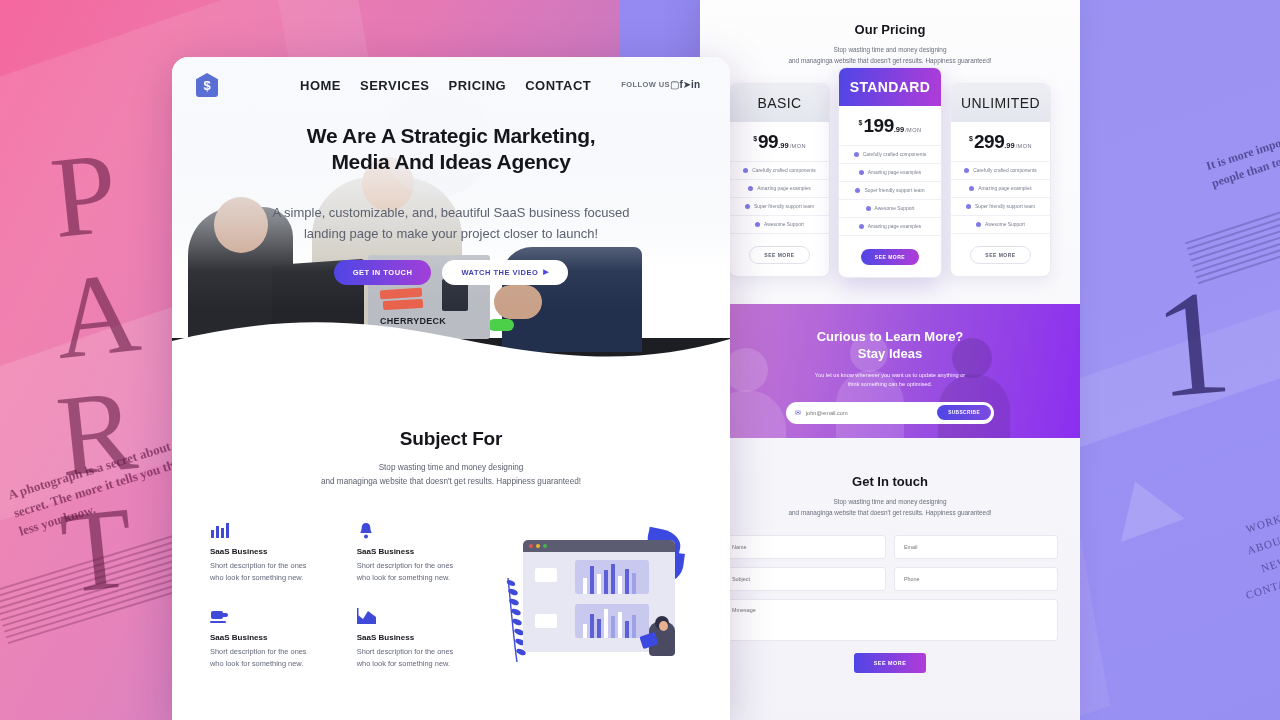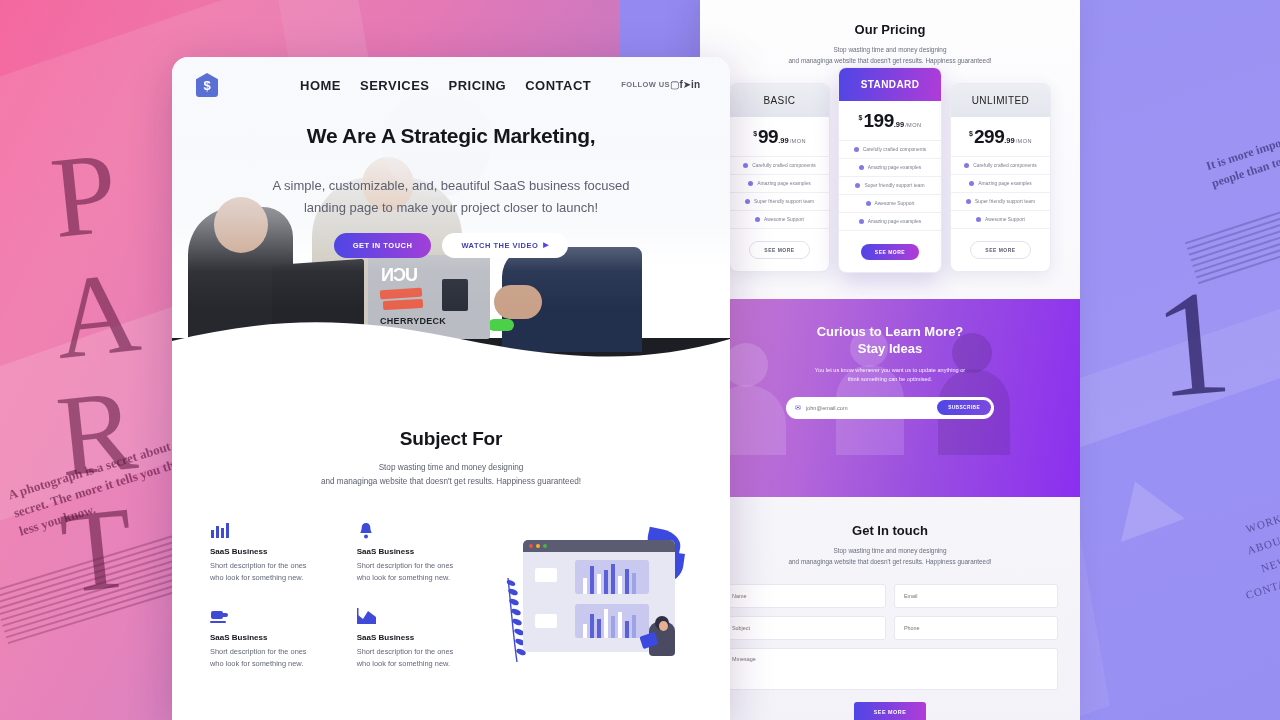--- a/index.html
+++ b/index.html
@@ -223,21 +223,21 @@
   .rp-title { font-size: 13px; font-weight: bold; color: #15161c; }
   .rp-sub { margin-top: 8px; font-size: 6.4px; color: #6b6f7d; line-height: 1.7; }
 
   .price-row { display: flex; align-items: flex-start; justify-content: center; gap: 8px; margin-top: 16px; }
   .pcard {
     width: 101px; background: #fff; border-radius: 8px;
     border: 1px solid #eceaf4; box-shadow: 0 4px 16px rgba(60,40,110,0.09);
     overflow: hidden;
   }
   .pcard.mid { width: 104px; margin-top: -16px; box-shadow: 0 8px 24px rgba(90,50,170,0.22); }
-  .ph { padding: 11px 0; font-size: 10px; font-weight: 500; letter-spacing: 0.4px; color: #222; background: linear-gradient(180deg,#eceef3,#e3e6ed); }
+  .ph { padding: 11px 0; font-size: 14px; font-weight: 500; letter-spacing: 0.4px; color: #222; background: linear-gradient(180deg,#eceef3,#e3e6ed); }
   .ph.grad { background: linear-gradient(100deg,#4f46e5,#b13cd8); color: #fff; font-weight: bold; }
   .pprice { padding: 9px 0 8px; display: flex; align-items: baseline; justify-content: center; }
   .cur { font-size: 7px; font-weight: bold; color: #15161c; margin-right: 1px; align-self: flex-start; margin-top: 4px; }
   .amt { font-size: 19px; font-weight: bold; color: #15161c; letter-spacing: -0.5px; }
   .cents { font-size: 7.5px; font-weight: bold; color: #15161c; }
   .per { font-size: 5.6px; color: #6b6f7d; letter-spacing: 0.4px; margin-left: 1px; }
   .pfeat {
     display: flex; align-items: center; justify-content: center; gap: 4px;
     font-size: 4.9px; color: #7a7e90; padding: 6px 5px;
     border-top: 1px solid #f0eff6;
@@ -246,21 +246,21 @@
   .pbtn-wrap { padding: 9px 0 12px; border-top: 1px solid #f0eff6; }
   .pbtn {
     display: inline-block; border-radius: 12px; padding: 5px 14px;
     font-size: 5px; font-weight: bold; letter-spacing: 0.5px; cursor: pointer;
     border: 1px solid #e3e1ee; background: #fff; color: #5a5f70;
   }
   .pbtn.grad { background: linear-gradient(90deg,#4f46e5,#b13cd8); color: #fff; border: none; }
 
   
   .cta {
-    position: relative; margin: 26px 0 0; height: 198px; overflow: hidden;
+    position: relative; margin: 26px 0 10px; height: 134px; overflow: hidden;
     background: linear-gradient(100deg,#c77ad0 0%, #b468d9 30%, #9a4fe0 60%, #8b2ff0 100%);
   }
   .cta-photo { position: absolute; inset: 0; opacity: .45; }
   .cp { position: absolute; border-radius: 50%; background: rgba(255,255,255,0.35); }
   .cp1 { left: 24px; top: 44px; width: 44px; height: 44px; }
   .cp2 { left: 150px; top: 30px; width: 38px; height: 38px; }
   .cp3 { left: 252px; top: 34px; width: 40px; height: 40px; background: rgba(40,20,60,0.38); }
   .cb { position: absolute; border-radius: 40px 40px 0 0; background: rgba(255,255,255,0.30); }
   .cb1 { left: 8px; top: 86px; width: 78px; height: 70px; }
   .cb2 { left: 136px; top: 66px; width: 68px; height: 90px; }
@@ -537,20 +537,21 @@
           <span class="soc">▢</span>
           <span class="soc"><b>f</b></span>
           <span class="soc">➤</span>
           <span class="soc"><b>in</b></span>
         </div>
       </div>
 
       <div class="hero-text">
         <div class="hero-title">
           <span>We Are A Strategic Marketing,</span><br>
+          <span>Media And Ideas Agency</span>
         </div>
         <div class="hero-sub">
           <span>A simple, customizable, and, beautiful SaaS business focused</span><br>
           <span>landing page to make your project closer to launch!</span>
         </div>
         <div class="hero-btns">
           <button class="btn btn-grad">GET IN TOUCH</button>
           <button class="btn btn-white">
             <span>WATCH THE VIDEO</span>
             <span class="play">▶</span>

